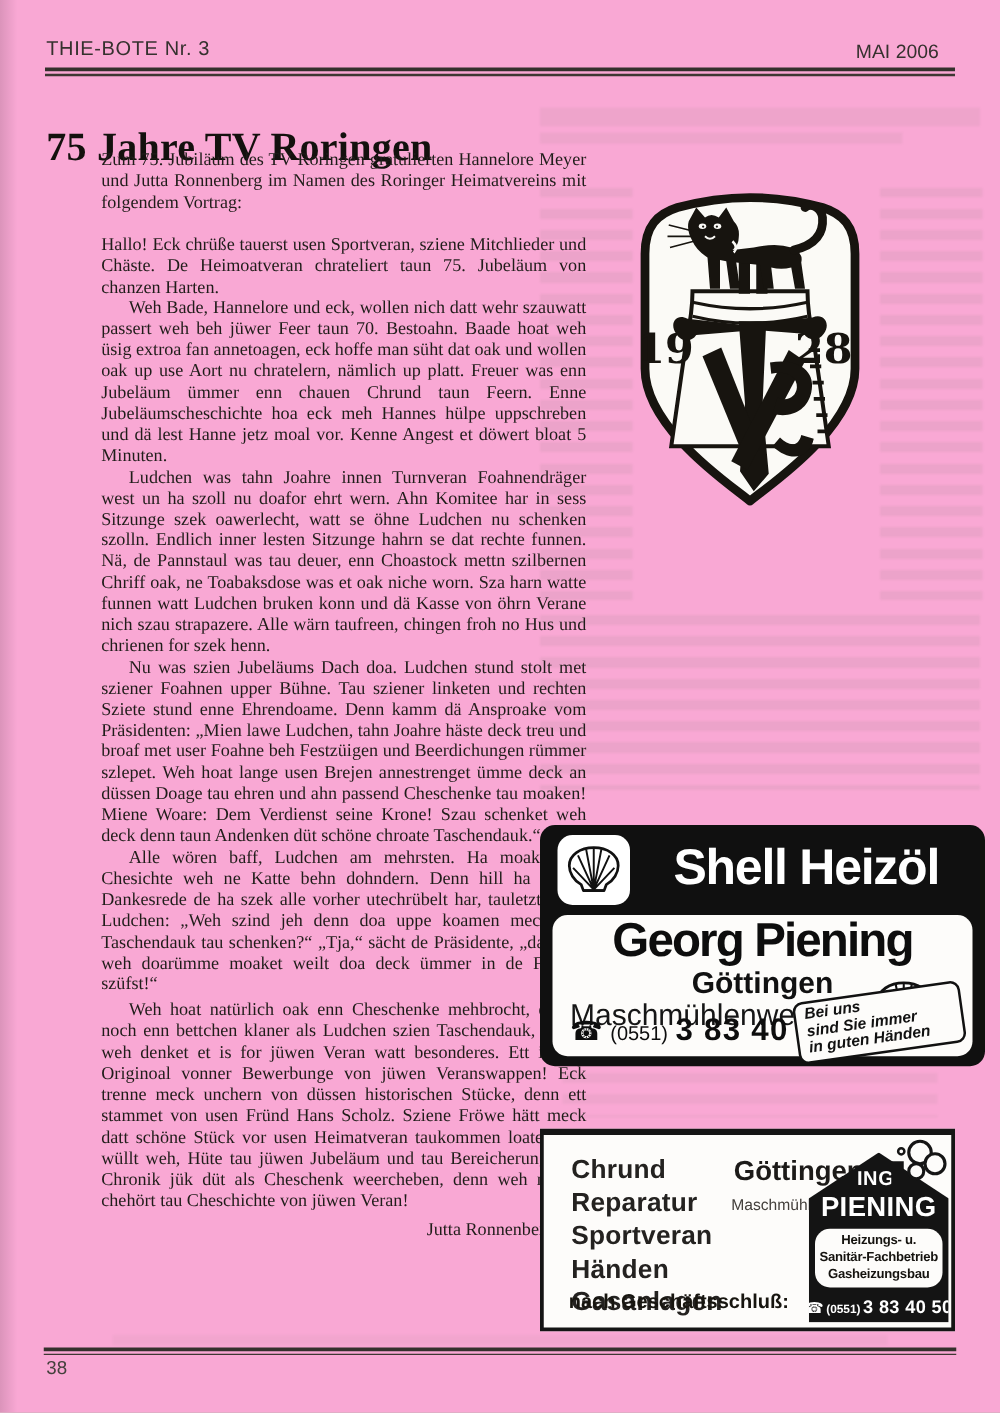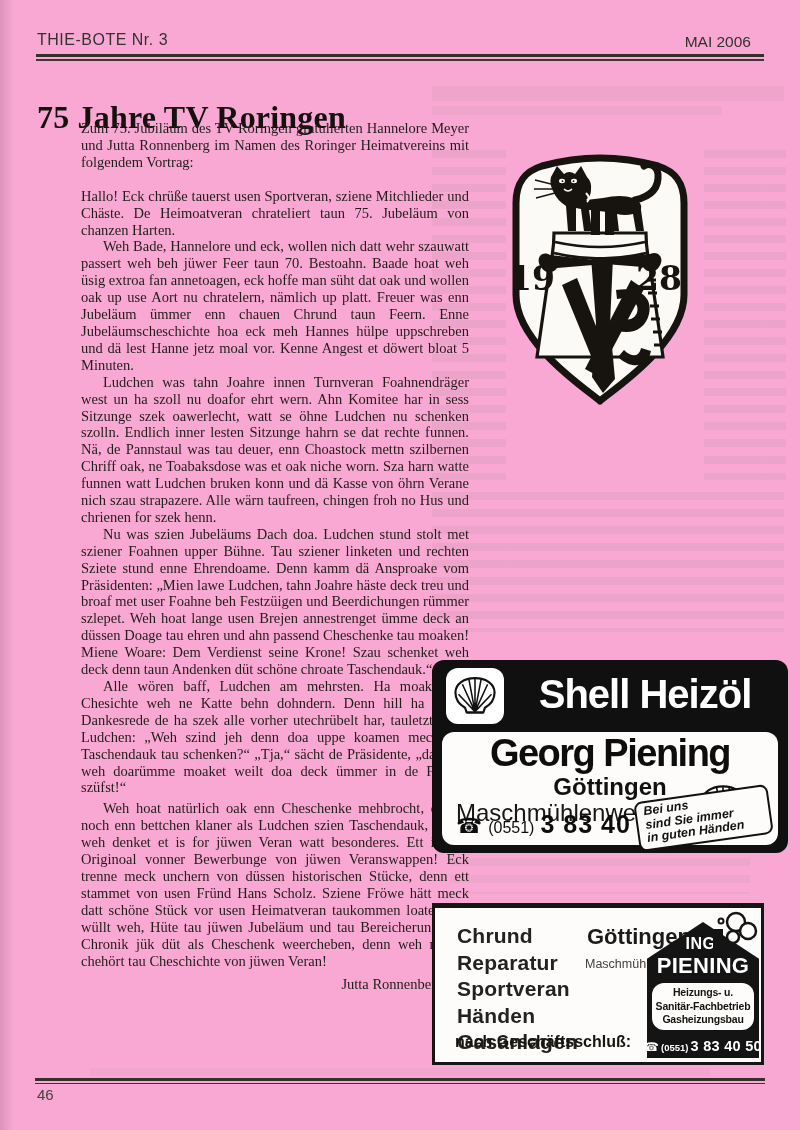--- a/index.html
+++ b/index.html
@@ -194,15 +194,15 @@
     <svg class="pi-smoke" viewBox="0 0 58 52">
       <rect x="10" y="20" width="10" height="28" fill="#141414"></rect>
       <circle cx="18" cy="12" r="2.5" fill="#fdfcfa" stroke="#151515" stroke-width="2"></circle>
       <circle cx="33" cy="13" r="9" fill="#fdfcfa" stroke="#151515" stroke-width="2.5"></circle>
       <circle cx="45" cy="22" r="8" fill="#fdfcfa" stroke="#151515" stroke-width="2.5"></circle>
       <circle cx="30" cy="28" r="6" fill="#fdfcfa" stroke="#151515" stroke-width="2.5"></circle>
     </svg>
   </div>
 
   <div class="rule-bottom"></div>
-  <div class="page-num">46</div>
+  <div class="page-num">38</div>
 
 </div>
 
 </body></html>

